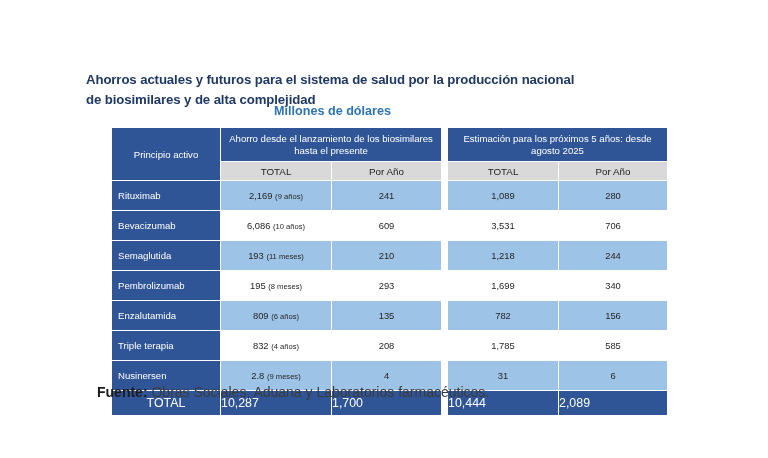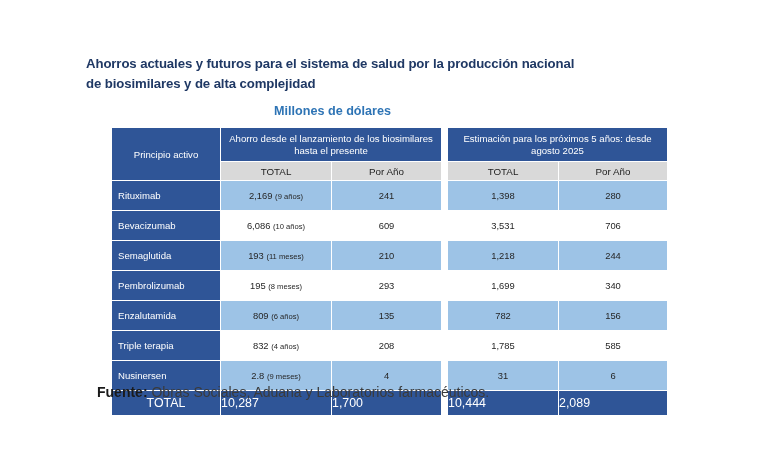--- a/index.html
+++ b/index.html
@@ -12,21 +12,21 @@
     background: #ffffff;
     font-family: "Liberation Sans", sans-serif;
     overflow: hidden;
     position: relative;
   }
 
   
   #header {
     position: absolute;
     left: 0;
-    top: 0;
+    top: 16px;
     width: 695px;
     height: 100px;
   }
   #title {
     position: absolute;
     left: 86px;
     top: 54px;
     width: 500px;
     font-size: 13.2px;
     font-weight: bold;
@@ -201,21 +201,21 @@
         <th class="sub-head">TOTAL</th>
         <th class="sub-head">Por Año</th>
       </tr>
     </thead>
     <tbody id="tbody">
         <tr class="band">
           <td class="rowname">Rituximab</td>
           <td class="val"><span>2,169</span> <span class="paren">(9 años)</span></td>
           <td class="val">241</td>
           <td class="gapcell"></td>
-          <td class="val">1,398</td>
+          <td class="val">1,089</td>
           <td class="val">280</td>
         </tr>
         <tr class="plain">
           <td class="rowname">Bevacizumab</td>
           <td class="val"><span>6,086</span> <span class="paren">(10 años)</span></td>
           <td class="val">609</td>
           <td class="gapcell"></td>
           <td class="val">3,531</td>
           <td class="val">706</td>
         </tr>

